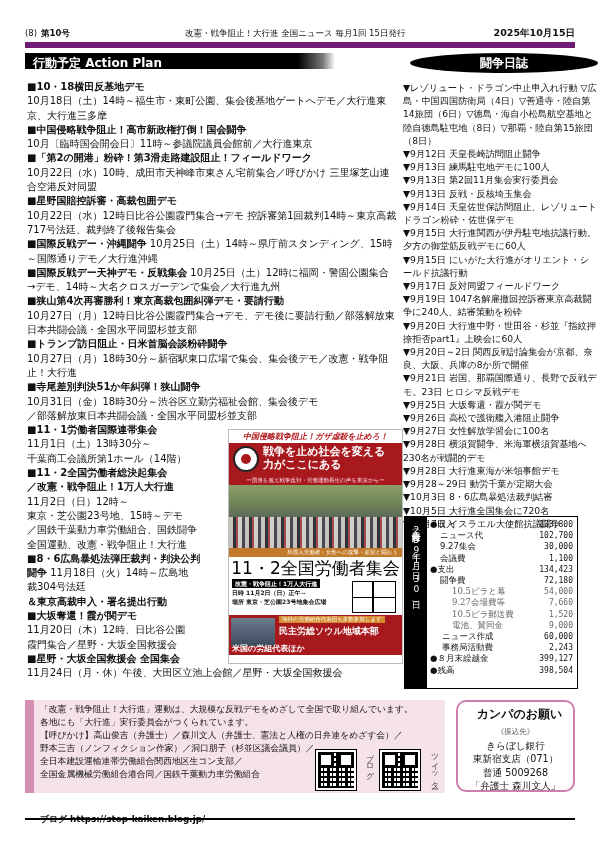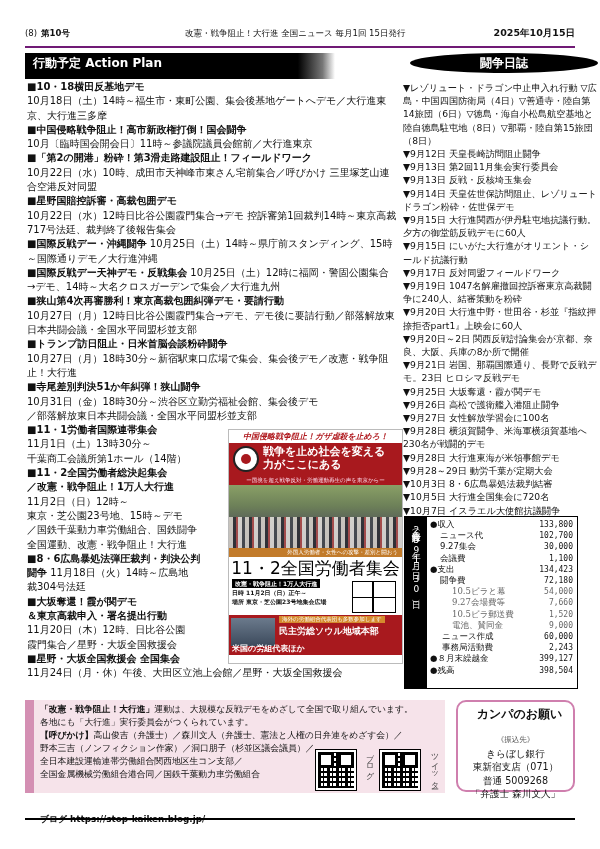--- a/index.html
+++ b/index.html
@@ -1,25 +1,25 @@
 <!DOCTYPE html>
 <html><head>
 <meta charset="utf-8">
 <style>
   * { box-sizing: border-box; margin: 0; padding: 0; }
   html, body { width: 600px; height: 849px; background: #ffffff; overflow: hidden; }
   body { font-family: "DejaVu Sans", "Liberation Sans", sans-serif; color: #111; position: relative; }
 
-  .header { position: absolute; left: 25px; top: 26px; width: 550px; height: 22px; font-size: 8.5px; border-bottom: 2px solid #701a75; }
+  .header { position: absolute; left: 25px; top: 26px; width: 550px; height: 22px; font-size: 8.5px; border-bottom: 6px solid #701a75; }
   .header .page { position: absolute; left: 0; top: 2px; }
   .header .issue { font-weight: bold; margin-left: 4px; }
   .header .tagline { position: absolute; left: 160px; top: 2px; }
   .header .date { position: absolute; right: 0; top: 1px; font-weight: bold; font-size: 9.5px; }
 
-  .action-title { position: absolute; left: 25px; top: 53px; width: 310px; height: 26px;
+  .action-title { position: absolute; left: 25px; top: 53px; width: 310px; height: 16px;
     background: linear-gradient(to right, #000 0, #000 88%, #777 96%, #fff 100%);
     color: #fff; font-weight: bold; font-size: 12px; line-height: 20px; padding-left: 8px; }
 
   .diary-title { position: absolute; left: 410px; top: 53px; width: 188px; height: 20px;
     background: #000; border-radius: 50%; color: #fff; text-align: center; font-weight: bold;
     font-size: 12px; line-height: 20px; }
 
   .plan { position: absolute; left: 27px; top: 80px; width: 370px; font-size: 10px; line-height: 14.3px; }
   .plan .evt-head { font-weight: bold; }
   .plan .narrow { width: 178px; }
@@ -55,32 +55,32 @@
   .report .rows { flex: 1; padding: 2px 4px 0 3px; font-size: 8.5px; line-height: 11.2px; }
   .report .row { display: flex; justify-content: space-between; }
   .report .row .v { font-family: "DejaVu Sans Mono", monospace; font-size: 8px; }
   .report .row.l1 .k { padding-left: 0; }
   .report .row.l2 .k { padding-left: 10px; }
   .report .row.l3 .k { padding-left: 22px; color: #666; font-family: "DejaVu Serif", serif; }
   .report .row.l3 .v { color: #666; }
   .report .row.l2b .k { padding-left: 12px; }
 
   .about { position: absolute; left: 25px; top: 700px; width: 420px; height: 93px; background: #f6e3ea; border-left: 9px solid #d48fb3; padding: 3px 6px; font-size: 8.8px; line-height: 13px; }
-  .about .em { font-weight: bold; }
+  .about .em { font-weight: normal; }
   .about .url { font-weight: bold; margin-top: 32px; }
   .qr { position: absolute; width: 40px; height: 40px; background:
      repeating-linear-gradient(90deg, #000 0 3px, #fff 3px 5px, #000 5px 6px, #fff 6px 9px),
      repeating-linear-gradient(0deg, #000 0 2px, #fff 2px 5px); background-blend-mode: multiply; border: 2px solid #fff; outline: 1px solid #000; }
   .qr::before, .qr::after { content: ""; position: absolute; width: 10px; height: 10px; border: 3px solid #000; background: #fff; }
   .qr::before { left: 0; top: 0; }
   .qr::after { right: 0; top: 0; }
   .qr-label { position: absolute; writing-mode: vertical-rl; font-size: 8px; color: #444; }
 
   .kanpa { position: absolute; left: 456px; top: 700px; width: 119px; height: 92px; border: 2px solid #cf7fae; border-radius: 10px; text-align: center; padding-top: 5px; font-size: 9.6px; line-height: 13.6px; }
-  .kanpa .title { font-weight: bold; font-size: 12px; line-height: 15px; margin-bottom: 11px; padding-left: 8px; }
+  .kanpa .title { font-weight: bold; font-size: 12px; line-height: 15px; margin-bottom: 3px; padding-left: 8px; }
   .kanpa .small { font-size: 7.5px; color: #555; }
 
   .footer-rule { position: absolute; left: 25px; top: 818px; width: 550px; border-top: 2px solid #000; }
 </style>
 </head>
 <body>
 
 <div class="header">
   <span class="page"><span>(8)</span><span class="issue">第10号</span></span>
   <span class="tagline">改憲・戦争阻止！大行進 全国ニュース  毎月1回 15日発行</span>
@@ -138,22 +138,22 @@
     <div>東京・芝公園23号地、15時～デモ</div>
     <div>／国鉄千葉動力車労働組合、国鉄闘争</div>
     <div>全国運動、改憲・戦争阻止！大行進</div>
   </div>
   <div class="narrow">
     <div class="evt-head">■8・6広島暴処法弾圧裁判・判決公判</div>
     <div><span class="evt-head">闘争</span>&nbsp;<span>11月18日（火）14時～広島地</span></div>
     <div>裁304号法廷</div>
   </div>
   <div class="narrow">
+    <div class="evt-head">＆東京高裁申入・署名提出行動</div>
     <div class="evt-head">■大坂奪還！霞が関デモ</div>
-    <div class="evt-head">＆東京高裁申入・署名提出行動</div>
     <div>11月20日（木）12時、日比谷公園</div>
     <div>霞門集合／星野・大坂全国救援会</div>
   </div>
   <div>
     <div class="evt-head">■星野・大坂全国救援会 全国集会</div>
     <div>11月24日（月・休）午後、大田区立池上会館／星野・大坂全国救援会</div>
   </div>
 </div>
 
 <div class="poster">
@@ -182,20 +182,21 @@
     <div class="pb-t1">海外の労働組合代表団も多数参加します</div>
     <div class="pb-t2">民主労総ソウル地域本部</div>
     <div class="pb-t3">米国の労組代表ほか</div>
   </div>
   <div class="p-foot"></div>
 </div>
 
 <div class="diary">
   <div>▼レゾリュート・ドラゴン中止申入れ行動 ▽広島・中国四国防衛局（4日）▽善通寺・陸自第14旅団（6日）▽徳島・海自小松島航空基地と陸自徳島駐屯地（8日）▽那覇・陸自第15旅団（8日）</div>
   <div>▼9月12日  天皇長崎訪問阻止闘争</div>
+  <div>▼9月13日  練馬駐屯地デモに100人</div>
   <div>▼9月13日  第2回11月集会実行委員会</div>
   <div>▼9月13日  反戦・反核埼玉集会</div>
   <div>▼9月14日  天皇佐世保訪問阻止、レゾリュートドラゴン粉砕・佐世保デモ</div>
   <div>▼9月15日  大行進関西が伊丹駐屯地抗議行動。夕方の御堂筋反戦デモに60人</div>
   <div>▼9月15日  にいがた大行進がオリエント・シールド抗議行動</div>
   <div>▼9月17日  反対同盟フィールドワーク</div>
   <div>▼9月19日  1047名解雇撤回控訴審東京高裁闘争に240人、結審策動を粉砕</div>
   <div>▼9月20日  大行進中野・世田谷・杉並『指紋押捺拒否part1』上映会に60人</div>
   <div>▼9月20日～2日  関西反戦討論集会が京都、奈良、大阪、兵庫の8か所で開催</div>
   <div>▼9月21日  岩国、那覇国際通り、長野で反戦デモ。23日  ヒロシマ反戦デモ</div>

